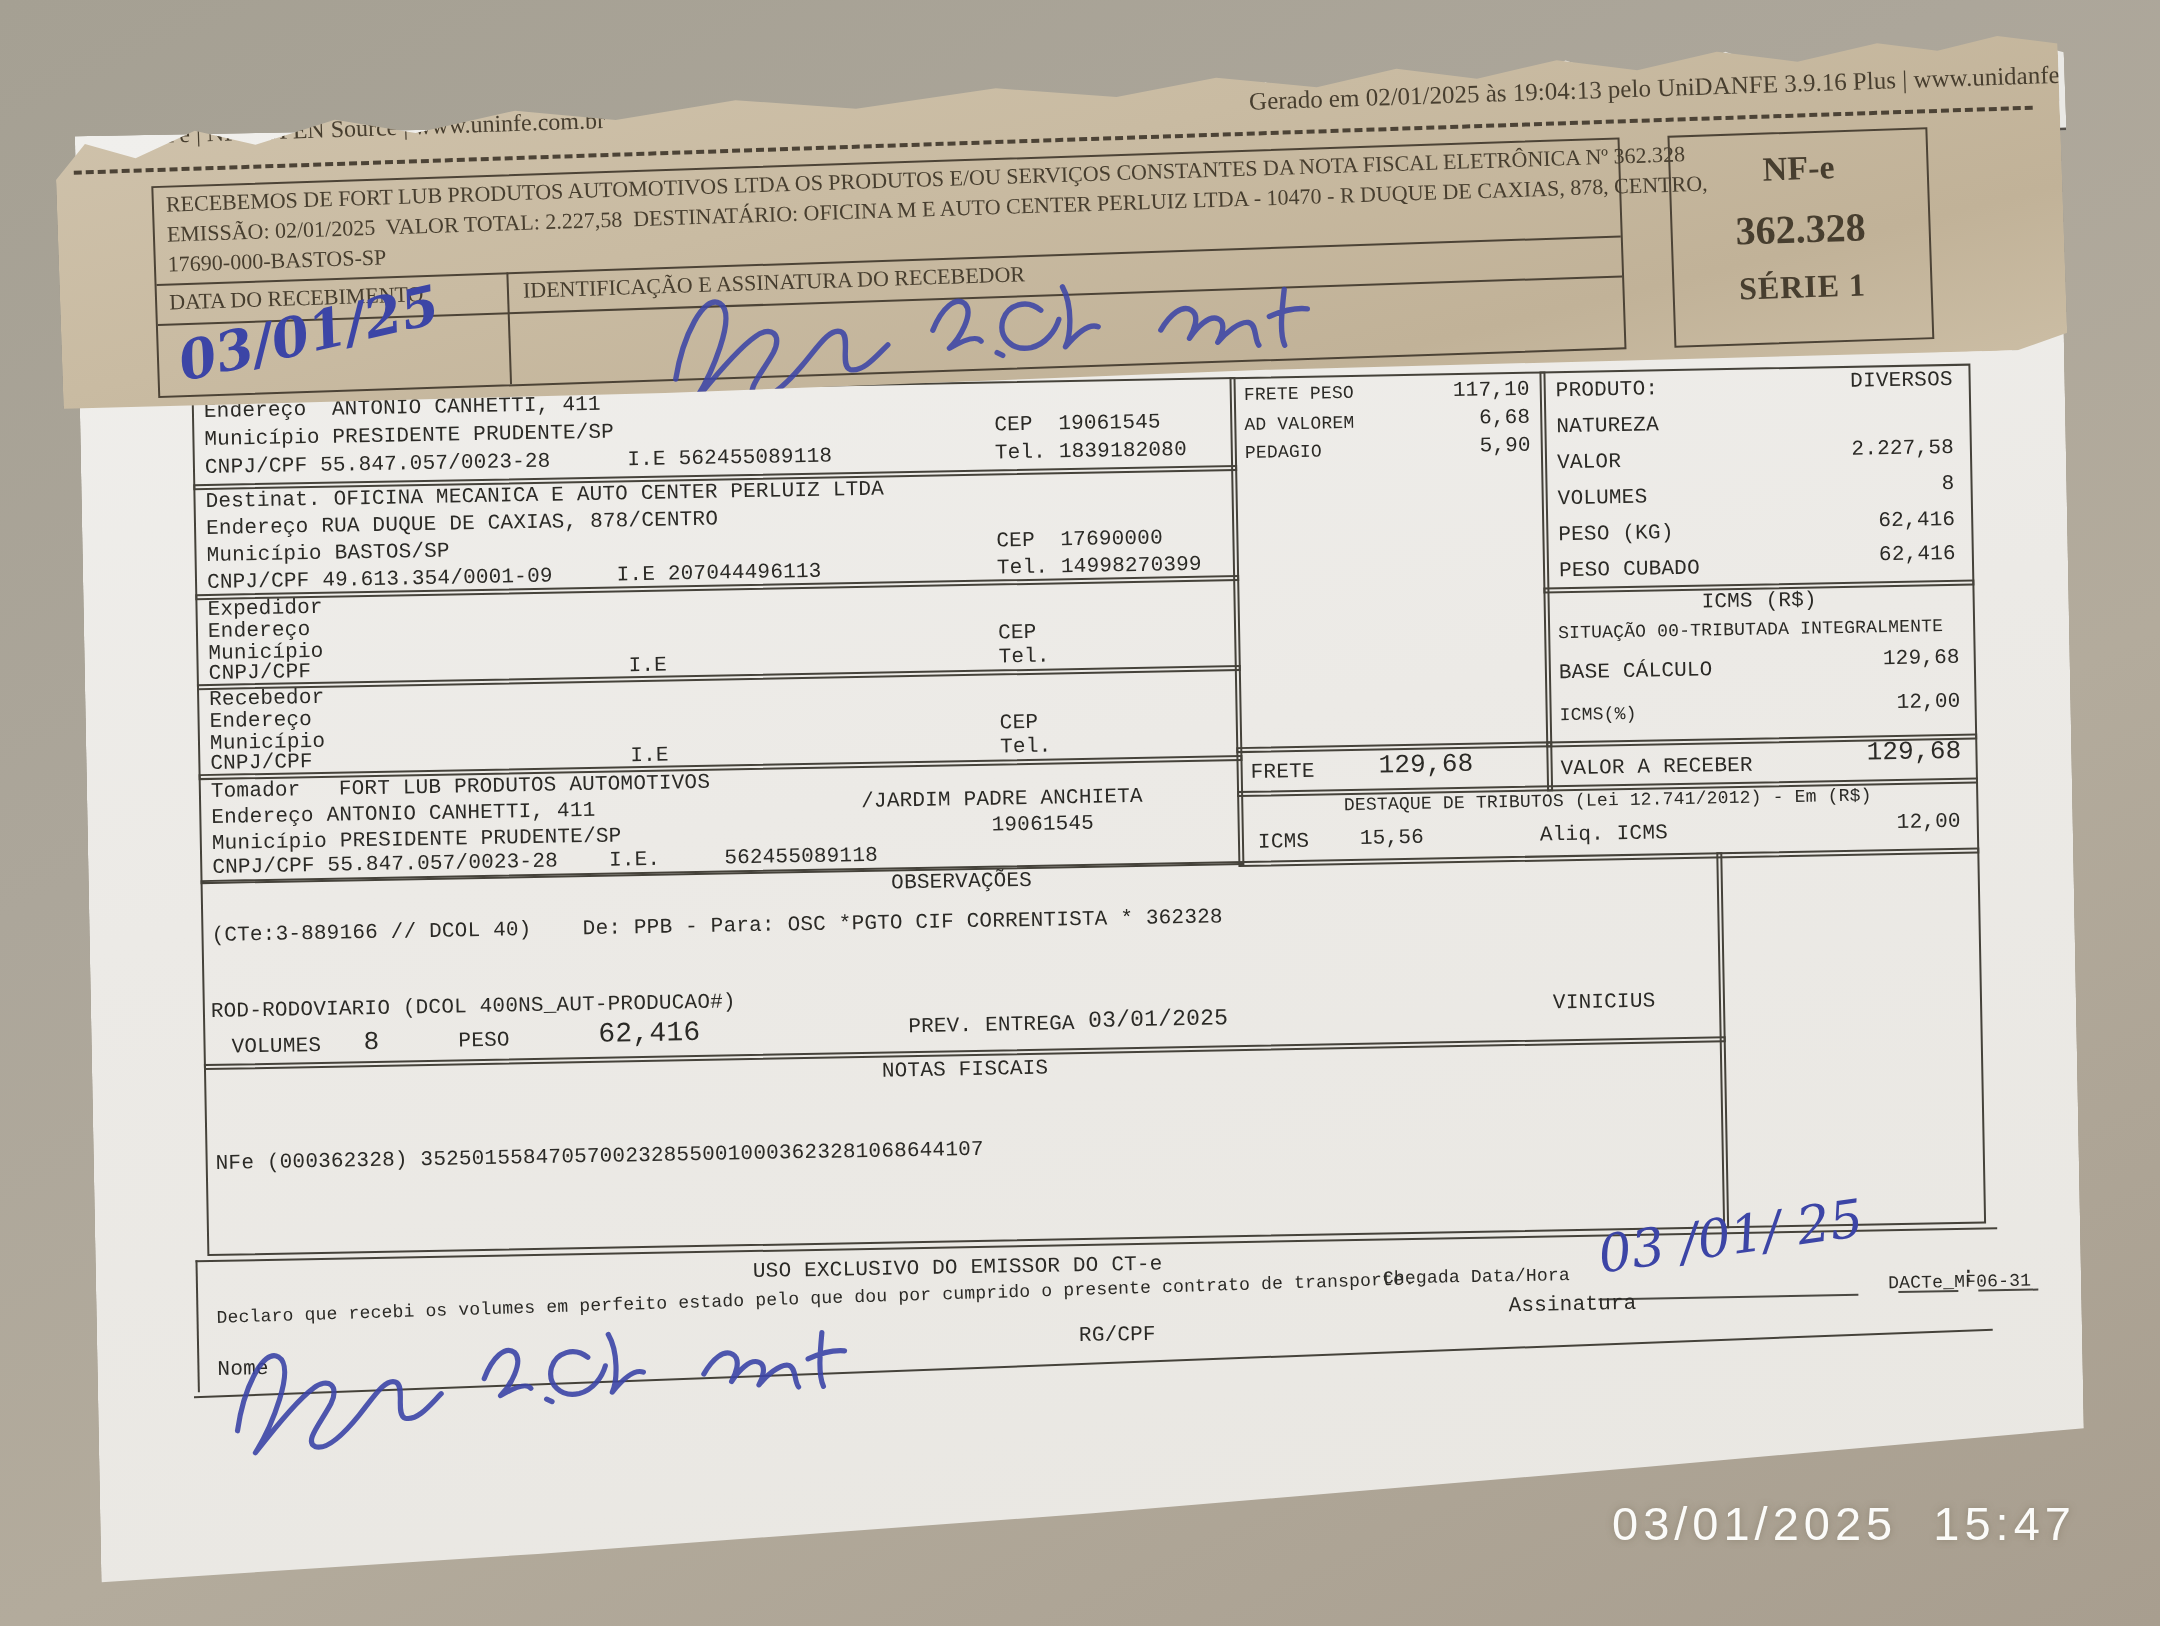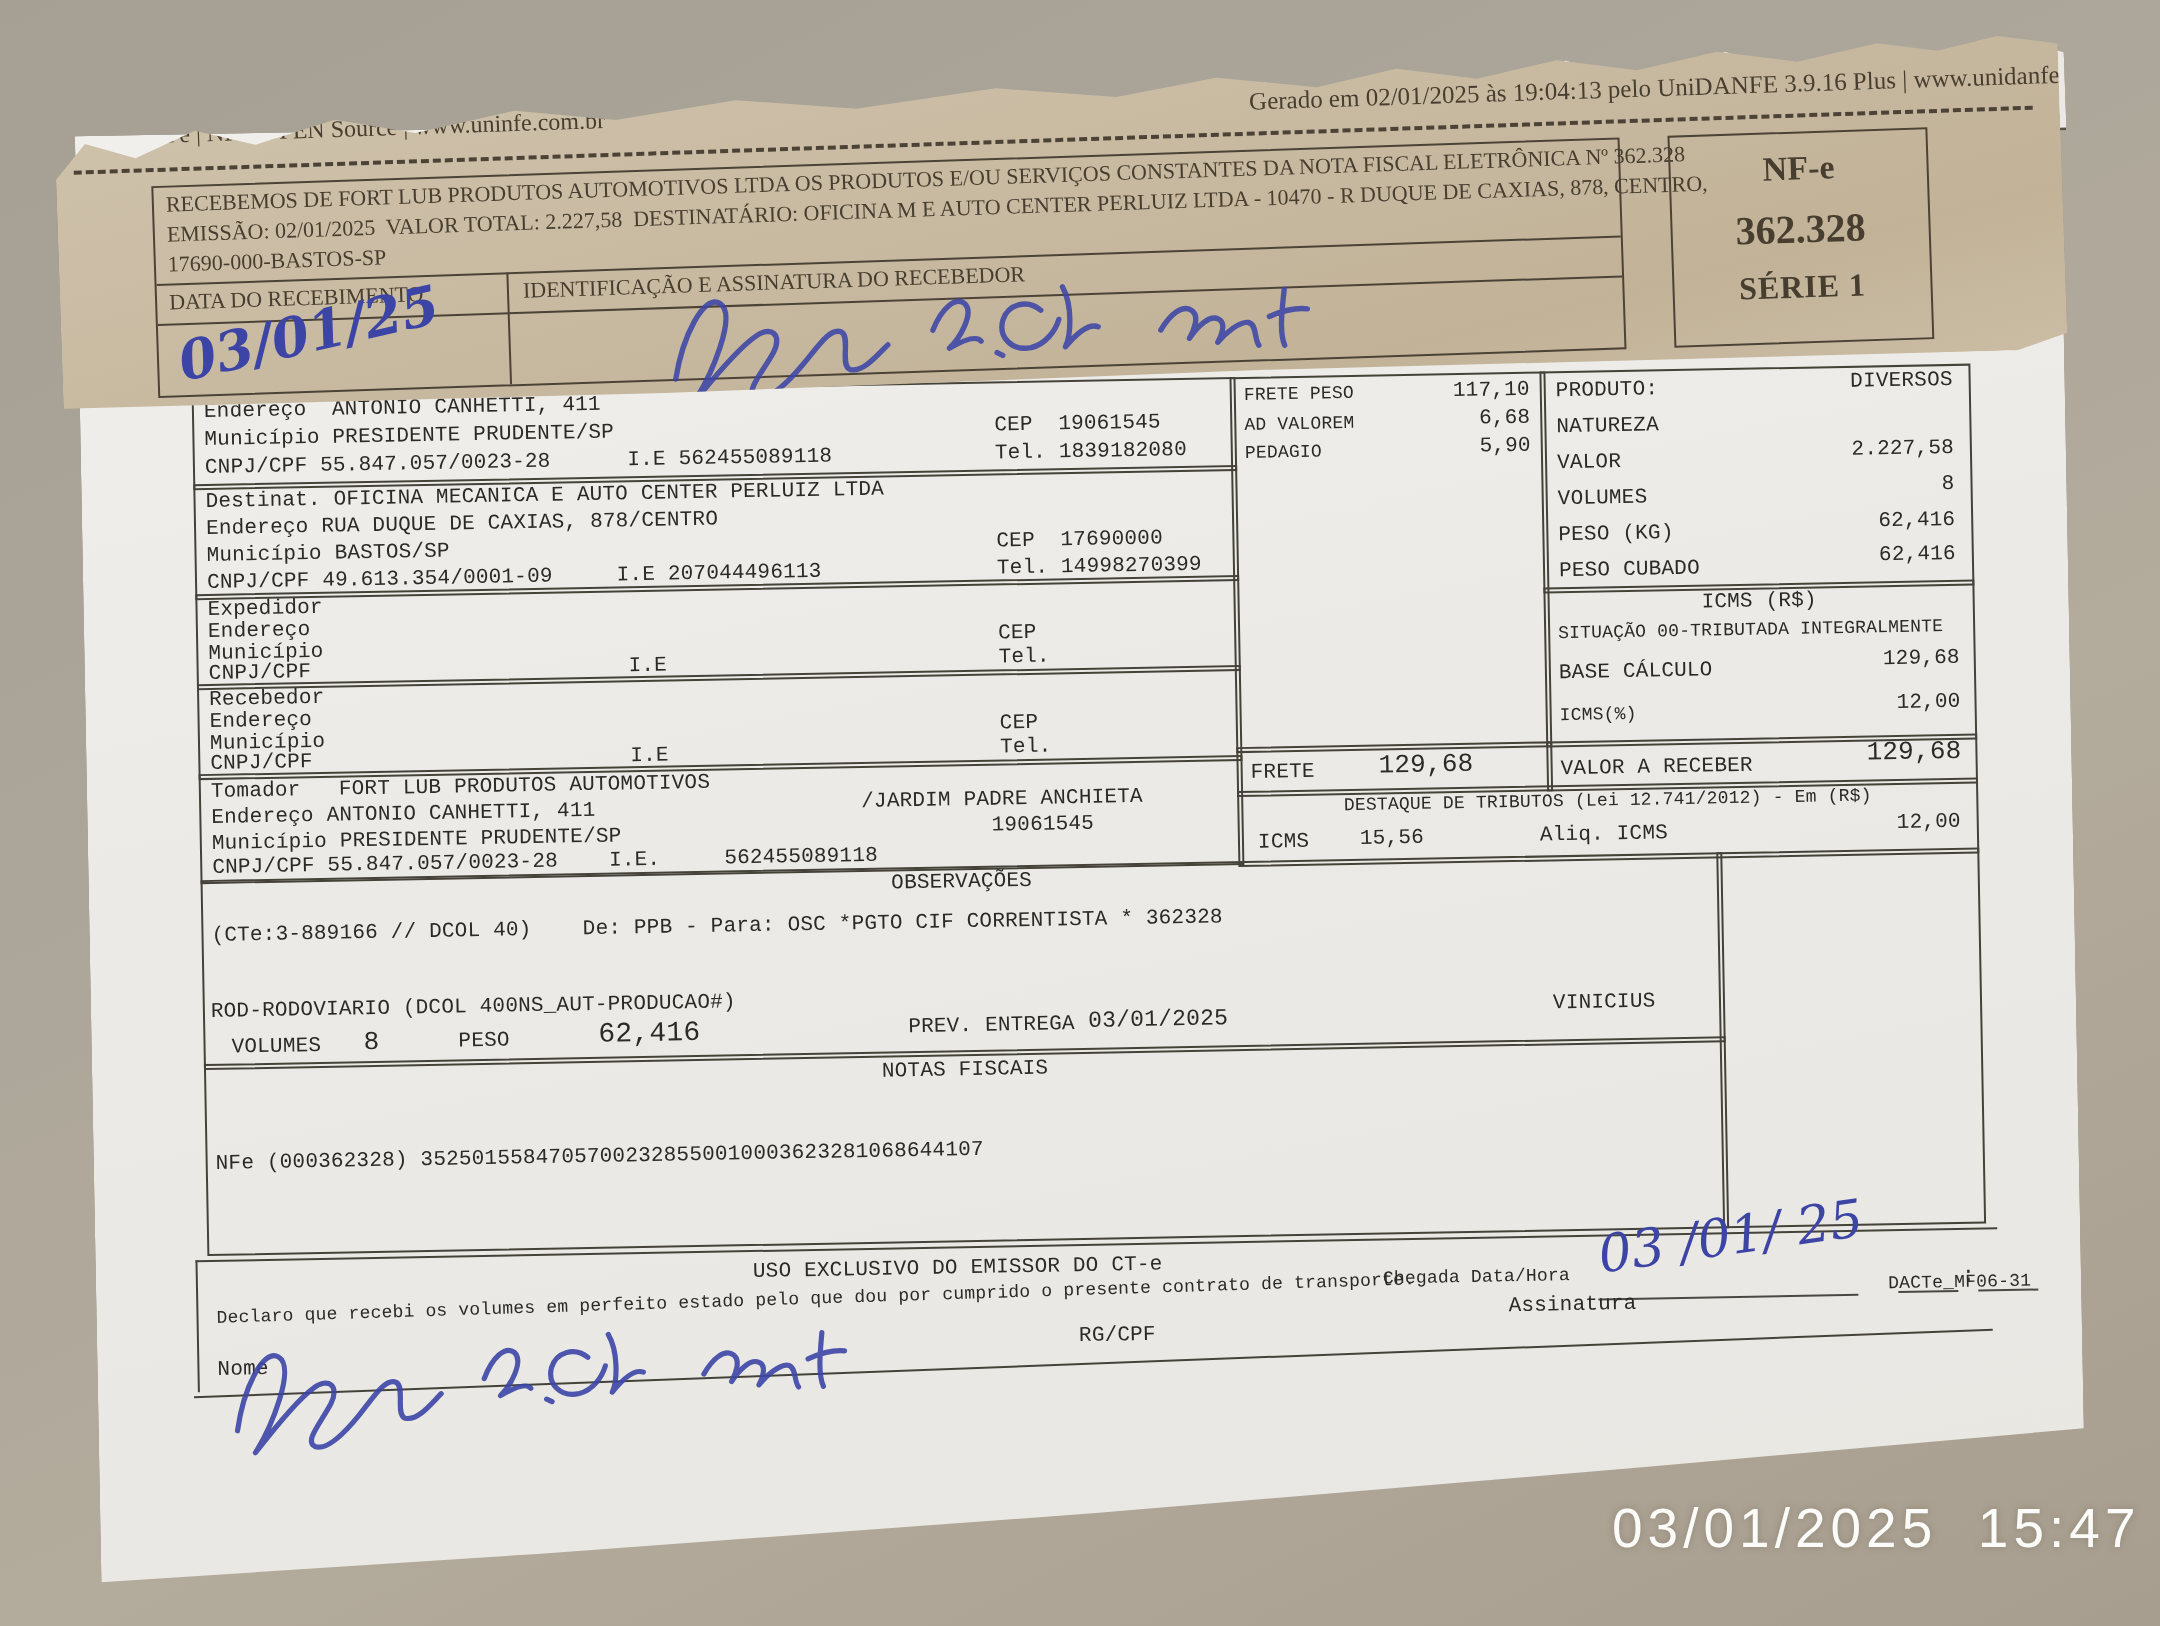--- a/index.html
+++ b/index.html
@@ -48,21 +48,21 @@
   .stub .s{position:absolute;font-family:"Liberation Serif","DejaVu Serif",serif;color:#473e2f;white-space:pre;}
   .stub-dash{position:absolute;left:18px;top:74px;width:1960px;border-top:4px dashed #4c4336;}
   .stub-box{position:absolute;left:95px;top:92px;width:1465px;height:208px;border:2.5px solid #4c4336;}
   .nfe-box{position:absolute;left:1612px;top:92px;width:256px;height:208px;border:2.5px solid #4c4336;text-align:center;}
   .nfe-box .s{position:static;display:block;font-weight:bold;}
   .hand{font-family:"DejaVu Serif","Liberation Serif",serif;font-style:italic;color:#3c45a6;}
 
   
   .stamp{
     position:absolute;left:1612px;top:1496px;z-index:5;
-    font-family:"Liberation Sans",sans-serif;font-size:55px;color:#fbfbf9;
+    font-family:"Liberation Sans",sans-serif;font-size:47px;color:#fbfbf9;
     letter-spacing:5px;white-space:pre;text-shadow:0 0 7px rgba(120,110,90,.55);
   }
 </style>
 </head>
 <body>
 
 <div class="doc">
 
   <div class="blk" style="left:112px;top:262px;width:1040px;height:90px;">
     <span class="t" style="left:10px;top:2px;"><span>Endereço</span>  <span>ANTONIO CANHETTI, 411</span></span>

